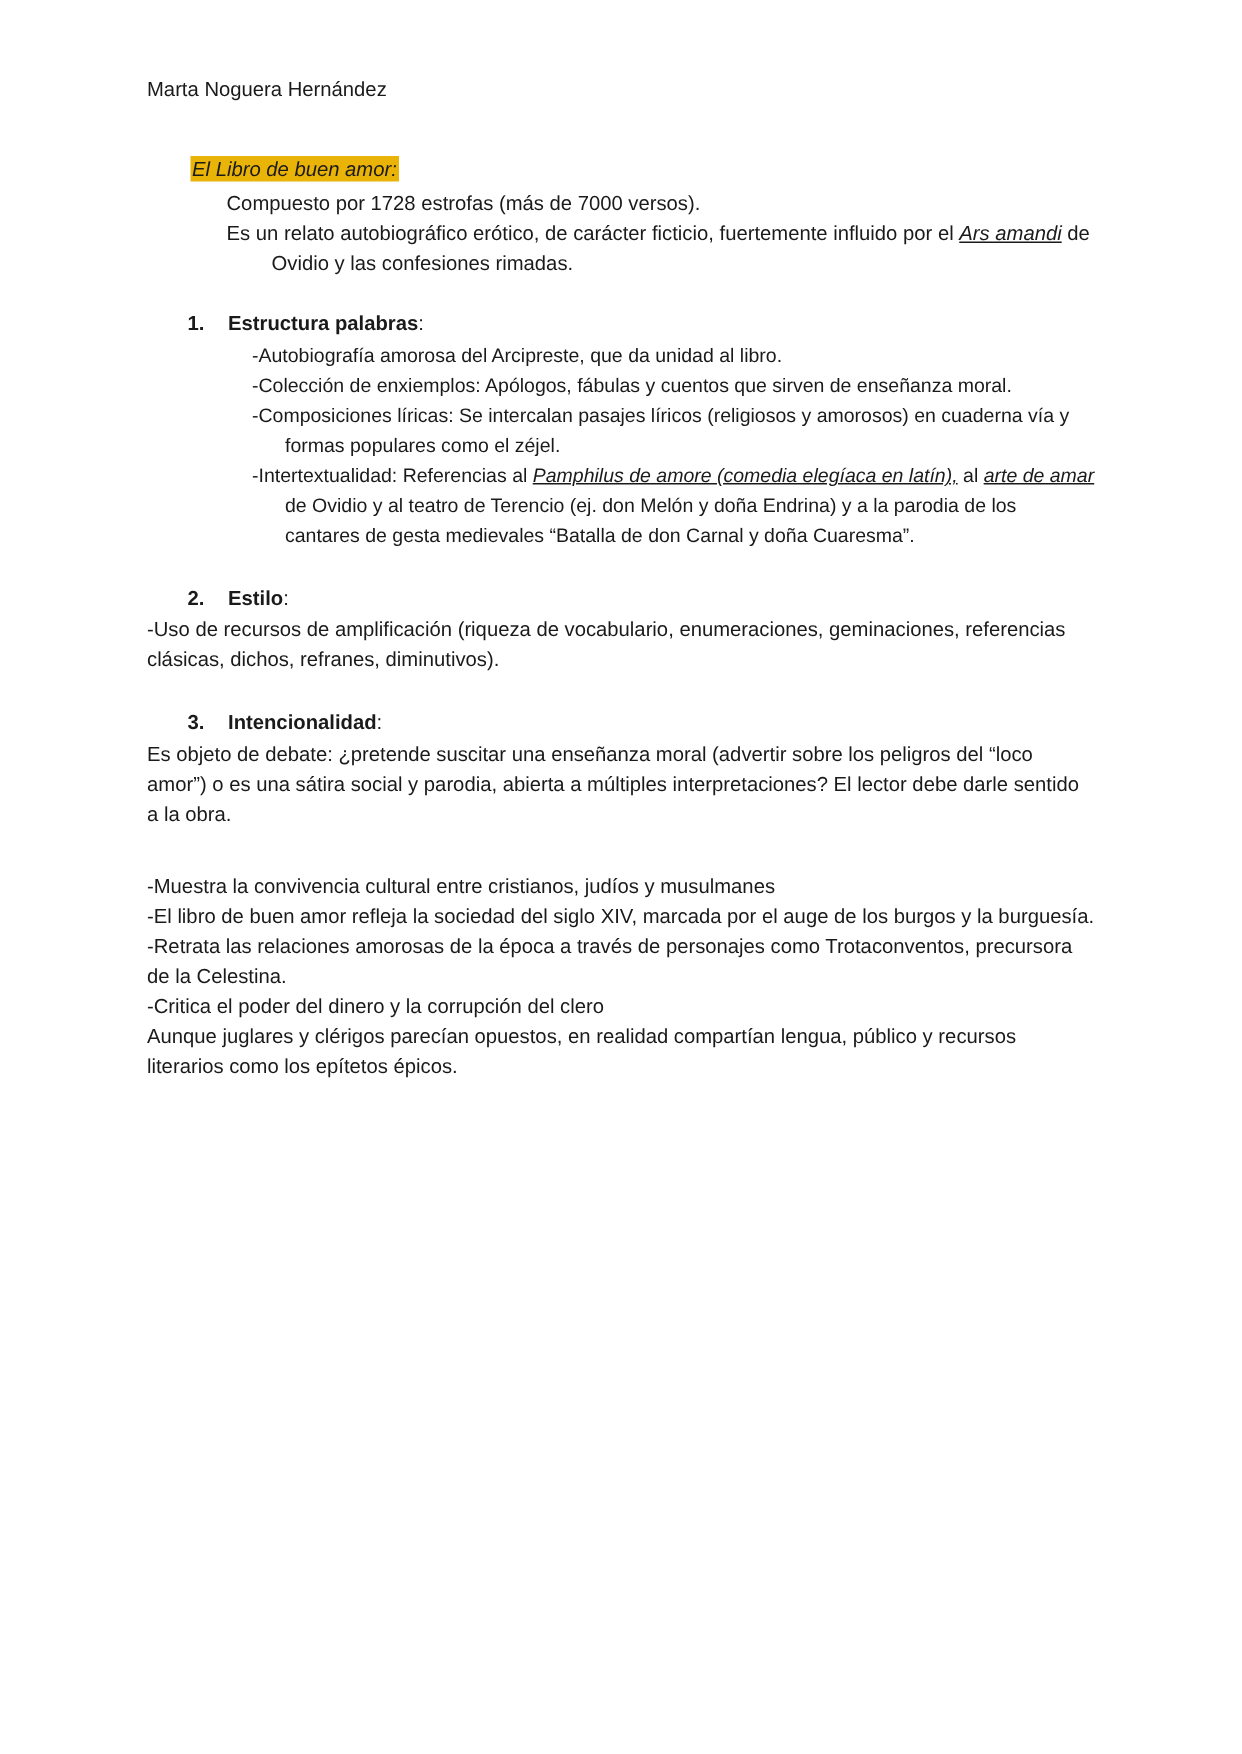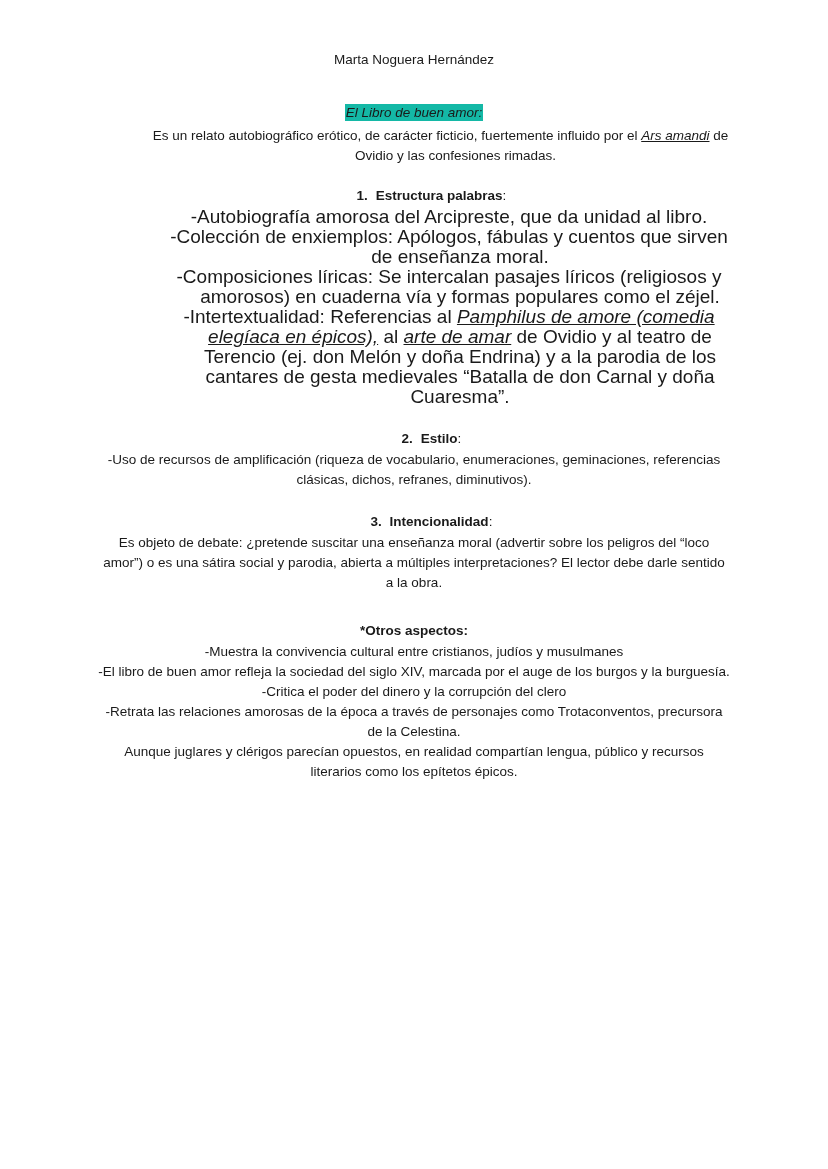--- a/index.html
+++ b/index.html
@@ -16,42 +16,42 @@
     -webkit-font-smoothing: antialiased;
   }
 
   .page {
     position: relative;
     width: 828px;
     height: 836px;
     background: #ffffff;
     box-sizing: border-box;
     padding: 50px 98px 0 98px;
-    text-align: center;
   }
 
   
   .author {
     font-size: 13.5px;
     line-height: 19px;
     margin: 0 0 34px 0;
     white-space: pre;
   }
 
   
   .work-title {
     font-size: 13.5px;
     line-height: 19px;
     margin: 0 0 4px 0;
   }
   .work-title .hl {
     font-style: italic;
-    background: #14b8a6;
+    background: #eab308;
     padding: 1px 1px 1px 1px;
     box-decoration-break: clone;
+    margin-left: 29px;
     -webkit-box-decoration-break: clone;
   }
 
   
   .intro {
     font-size: 13.5px;
     line-height: 20px;
     margin: 0 0 20px 0;
     padding-left: 53px;
   }
@@ -75,21 +75,21 @@
   .sec-head .num {
     font-weight: bold;
     display: inline-block;
     width: 27px;
   }
   .sec-head .ttl { font-weight: bold; }
   .sec-head .colon { font-weight: normal; }
 
   
   .dash-list {
-    font-size: 19px;
+    font-size: 13px;
     line-height: 20px;
     margin: 0;
     padding-left: 70px;
   }
   .dash-list p {
     margin: 0;
     padding-left: 22px;
     text-indent: -22px;
   }
 
@@ -121,32 +121,33 @@
 
 <div class="page">
 
   <div class="author">Marta Noguera Hernández</div>
 
   <div class="work-title">
     <span class="hl">El Libro de buen amor:</span>
   </div>
 
   <div class="intro">
+    <p>Compuesto por 1728 estrofas (más de 7000 versos).</p>
     <p><span>Es un relato autobiográfico erótico, de carácter ficticio, fuertemente influido por el </span><i>Ars amandi</i><span> de Ovidio y las confesiones rimadas.</span></p>
   </div>
 
   <div class="section">
     <div class="sec-head">
       <span class="num">1.</span><span class="ttl">Estructura palabras</span><span class="colon">:</span>
     </div>
     <div class="dash-list">
       <p>-Autobiografía amorosa del Arcipreste, que da unidad al libro.</p>
       <p>-Colección de enxiemplos: Apólogos, fábulas y cuentos que sirven de enseñanza moral.</p>
       <p>-Composiciones líricas: Se intercalan pasajes líricos (religiosos y amorosos) en cuaderna vía y formas populares como el zéjel.</p>
-      <p><span>-Intertextualidad: Referencias al </span><i>Pamphilus de amore (comedia elegíaca en épicos),</i><span> al </span><i>arte de amar</i><span> de Ovidio y al teatro de Terencio (ej. don Melón y doña Endrina) y a la parodia de los cantares de gesta medievales “Batalla de don Carnal y doña Cuaresma”.</span></p>
+      <p><span>-Intertextualidad: Referencias al </span><i>Pamphilus de amore (comedia elegíaca en latín),</i><span> al </span><i>arte de amar</i><span> de Ovidio y al teatro de Terencio (ej. don Melón y doña Endrina) y a la parodia de los cantares de gesta medievales “Batalla de don Carnal y doña Cuaresma”.</span></p>
     </div>
   </div>
 
   <div class="gap-md"></div>
 
   <div class="section">
     <div class="sec-head">
       <span class="num">2.</span><span class="ttl">Estilo</span><span class="colon">:</span>
     </div>
     <div class="flush">
@@ -161,23 +162,22 @@
       <span class="num">3.</span><span class="ttl">Intencionalidad</span><span class="colon">:</span>
     </div>
     <div class="flush">
       <p>Es objeto de debate: ¿pretende suscitar una enseñanza moral (advertir sobre los peligros del “loco amor”) o es una sátira social y parodia, abierta a múltiples interpretaciones? El lector debe darle sentido a la obra.</p>
     </div>
   </div>
 
   <div class="gap-lg"></div>
 
   <div class="section">
-    <div class="extras-head">*Otros aspectos:</div>
     <div class="flush">
       <p>-Muestra la convivencia cultural entre cristianos, judíos y musulmanes</p>
       <p>-El libro de buen amor refleja la sociedad del siglo XIV, marcada por el auge de los burgos y la burguesía.</p>
+      <p>-Retrata las relaciones amorosas de la época a través de personajes como Trotaconventos, precursora de la Celestina.</p>
       <p>-Critica el poder del dinero y la corrupción del clero</p>
-      <p>-Retrata las relaciones amorosas de la época a través de personajes como Trotaconventos, precursora de la Celestina.</p>
       <p>Aunque juglares y clérigos parecían opuestos, en realidad compartían lengua, público y recursos literarios como los epítetos épicos.</p>
     </div>
   </div>
 
 </div>
 
 </body></html>

